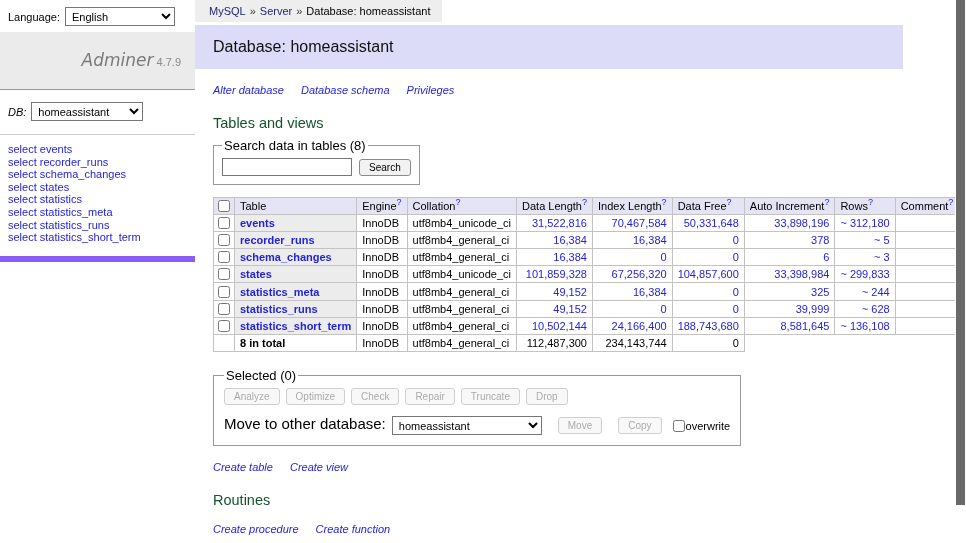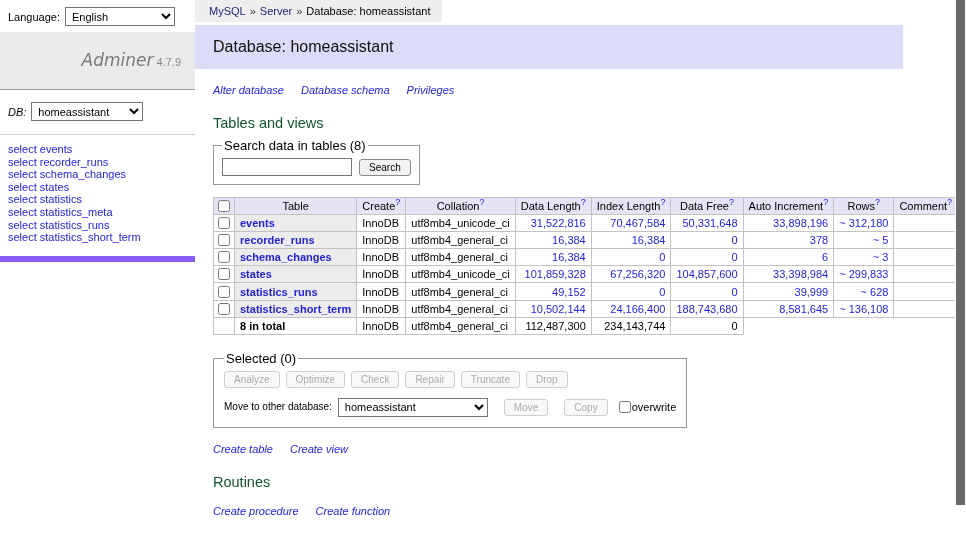--- a/index.html
+++ b/index.html
@@ -87,38 +87,38 @@
   table { border-collapse: collapse; margin-top: 12px; }
   th, td {
     border: 1px solid #c3c3c3;
     padding: 2px 5px;
     height: 13px;
     white-space: nowrap;
     font-size: 11px;
     font-weight: normal;
     text-align: left;
   }
-  thead th, thead td { background: #e4e4f5; text-align: center; }
+  thead th, thead td { background: #e4e4f5; }
   .chk-cell { text-align: center; padding: 1px 3px; }
   input[type="checkbox"] { width: 12px; height: 12px; margin: 1px; vertical-align: middle; }
   sup.help { font-size: 9px; line-height: 0; }
   sup.help a { color: #2323dd; }
   tbody th.name-cell { background: #ececec; }
   .name-cell a { font-weight: bold; }
   td.num { text-align: right; }
   tfoot th, tfoot td { background: #fff; }
   tfoot .total-label { font-weight: bold; }
   tfoot td.num { color: #000; }
   .cell-none { border: none; background: transparent; }
 
   
   .selected-fs { margin-top: 16px; padding: 5px 10px 10px; min-width: 390px; }
   .btn-row button { margin-right: 6px; }
   .move-row { margin-top: 10px; white-space: nowrap; }
-  .move-row .lbl { font-size: 10px; margin-right: 6px; }
+  .move-row .lbl { font-size: 15px; margin-right: 6px; }
   .move-row select { width: 150px; vertical-align: middle; }
   .move-row button { margin-left: 16px; vertical-align: middle; }
   .overwrite-label { margin-left: 10px; vertical-align: middle; }
   .overwrite-label input { vertical-align: -2px; margin-right: 1px; }
 
   
   .scrollbar-track { position: absolute; right: 0; top: 0; width: 11px; height: 543px; background: #fff; }
   .scrollbar-thumb { position: absolute; right: 1px; top: 0; width: 9px; height: 505px; background: #696969; }
 </style>
 </head>
@@ -176,21 +176,21 @@
           <col style="width:62px">
           <col style="width:80px">
           <col style="width:58px">
           <col style="width:54px">
       </colgroup>
       <thead>
         <tr>
           <th class="chk-cell"><input type="checkbox" style=""></th>
 
         <th><span class="col-lbl">Table</span><sup class="help"><a href="#"></a></sup></th>
-            <th><span class="col-lbl">Create</span><sup class="help"><a href="#">?</a></sup></th>
+            <th><span class="col-lbl">Engine</span><sup class="help"><a href="#">?</a></sup></th>
             <th><span class="col-lbl">Collation</span><sup class="help"><a href="#">?</a></sup></th>
             <th><span class="col-lbl">Data Length</span><sup class="help"><a href="#">?</a></sup></th>
             <th><span class="col-lbl">Index Length</span><sup class="help"><a href="#">?</a></sup></th>
             <th><span class="col-lbl">Data Free</span><sup class="help"><a href="#">?</a></sup></th>
             <th><span class="col-lbl">Auto Increment</span><sup class="help"><a href="#">?</a></sup></th>
             <th><span class="col-lbl">Rows</span><sup class="help"><a href="#">?</a></sup></th>
             <th><span class="col-lbl">Comment</span><sup class="help"><a href="#">?</a></sup></th>
           </tr>
       </thead>
       <tbody>
@@ -241,20 +241,32 @@
             <td>utf8mb4_unicode_ci</td>
             <td class="num"><a href="#">101,859,328</a></td>
             <td class="num"><a href="#">67,256,320</a></td>
             <td class="num"><a href="#">104,857,600</a></td>
             <td class="num"><a href="#">33,398,984</a></td>
             <td class="num"><a href="#">~ 299,833</a></td>
             <td></td>
           </tr>
 
 
+          <tr>
+            <td class="chk-cell"><input type="checkbox" style=""></td>
+            <th class="name-cell"><a href="#">statistics_meta</a></th>
+            <td>InnoDB</td>
+            <td>utf8mb4_general_ci</td>
+            <td class="num"><a href="#">49,152</a></td>
+            <td class="num"><a href="#">16,384</a></td>
+            <td class="num"><a href="#">0</a></td>
+            <td class="num"><a href="#">325</a></td>
+            <td class="num"><a href="#">~ 244</a></td>
+            <td></td>
+          </tr>
 
           <tr>
             <td class="chk-cell"><input type="checkbox" style=""></td>
             <th class="name-cell"><a href="#">statistics_runs</a></th>
             <td>InnoDB</td>
             <td>utf8mb4_general_ci</td>
             <td class="num"><a href="#">49,152</a></td>
             <td class="num"><a href="#">0</a></td>
             <td class="num"><a href="#">0</a></td>
             <td class="num"><a href="#">39,999</a></td>

